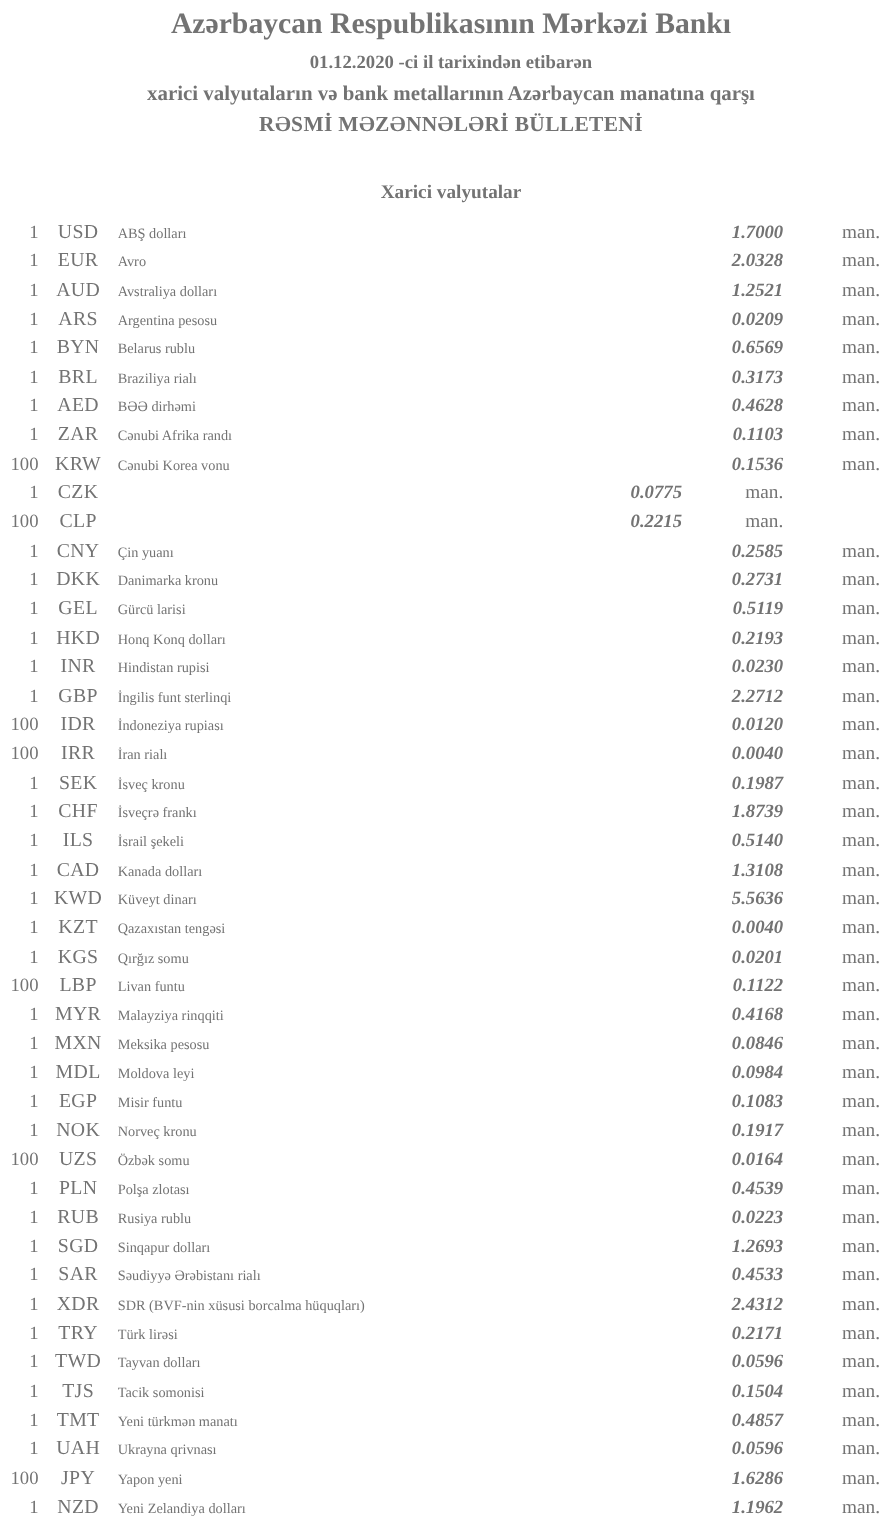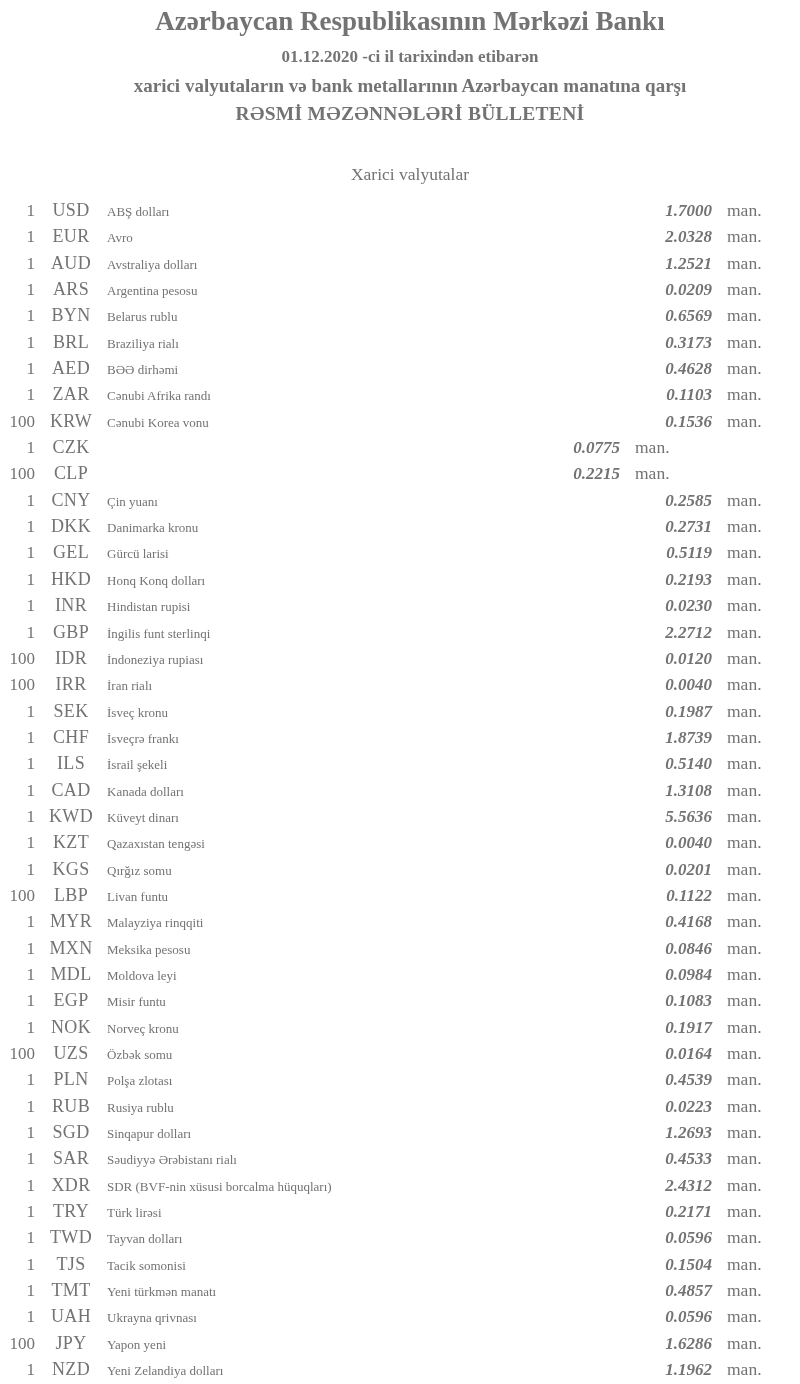--- a/index.html
+++ b/index.html
@@ -16,39 +16,39 @@
     position: absolute;
     left: 20px;
     right: 0;
     text-align: center;
     white-space: nowrap;
   }
   .title-main   { top: 6px;   font-size: 27px;   font-weight: bold; }
   .title-date   { top: 47px;  font-size: 17px;   font-weight: bold; }
   .title-scope  { top: 75px;  font-size: 19px;   font-weight: bold; }
   .title-bull   { top: 103px; font-size: 19.5px; font-weight: bold; letter-spacing: 0.3px; }
-  .section-head { top: 164px; font-size: 17.5px; font-weight: normal; }
+  .section-head { top: 164px; font-size: 17.5px; font-weight: bold; }
   .rates-table {
     position: absolute;
     top: 197px;
     left: 0;
     width: 800px;
   }
   .rate-row {
     display: grid;
     grid-template-columns: 35px 72px 513px 92px 88px;
     height: 26.35px;
     line-height: 26.35px;
     align-items: baseline;
   }
   .c-nominal { text-align: right;  font-size: 17px; }
   .c-code    { text-align: center; font-size: 18px; letter-spacing: 0.3px; }
   .c-name    { text-align: left;   font-size: 13px; white-space: nowrap; overflow: hidden; }
   .c-rate    { text-align: right;  font-size: 17px; font-weight: bold; font-style: italic; }
-  .c-unit    { text-align: left;   font-size: 17.5px; padding-left: 15px; }
+  .c-unit    { text-align: right;   font-size: 17.5px; padding-left: 15px; }
 </style>
 </head>
 <body>
 
 <div class="page">
 
   <div class="hdr-line title-main">Azərbaycan Respublikasının Mərkəzi Bankı</div>
 
   <div class="hdr-line title-date">01.12.2020 -ci il tarixindən etibarən</div>
 

